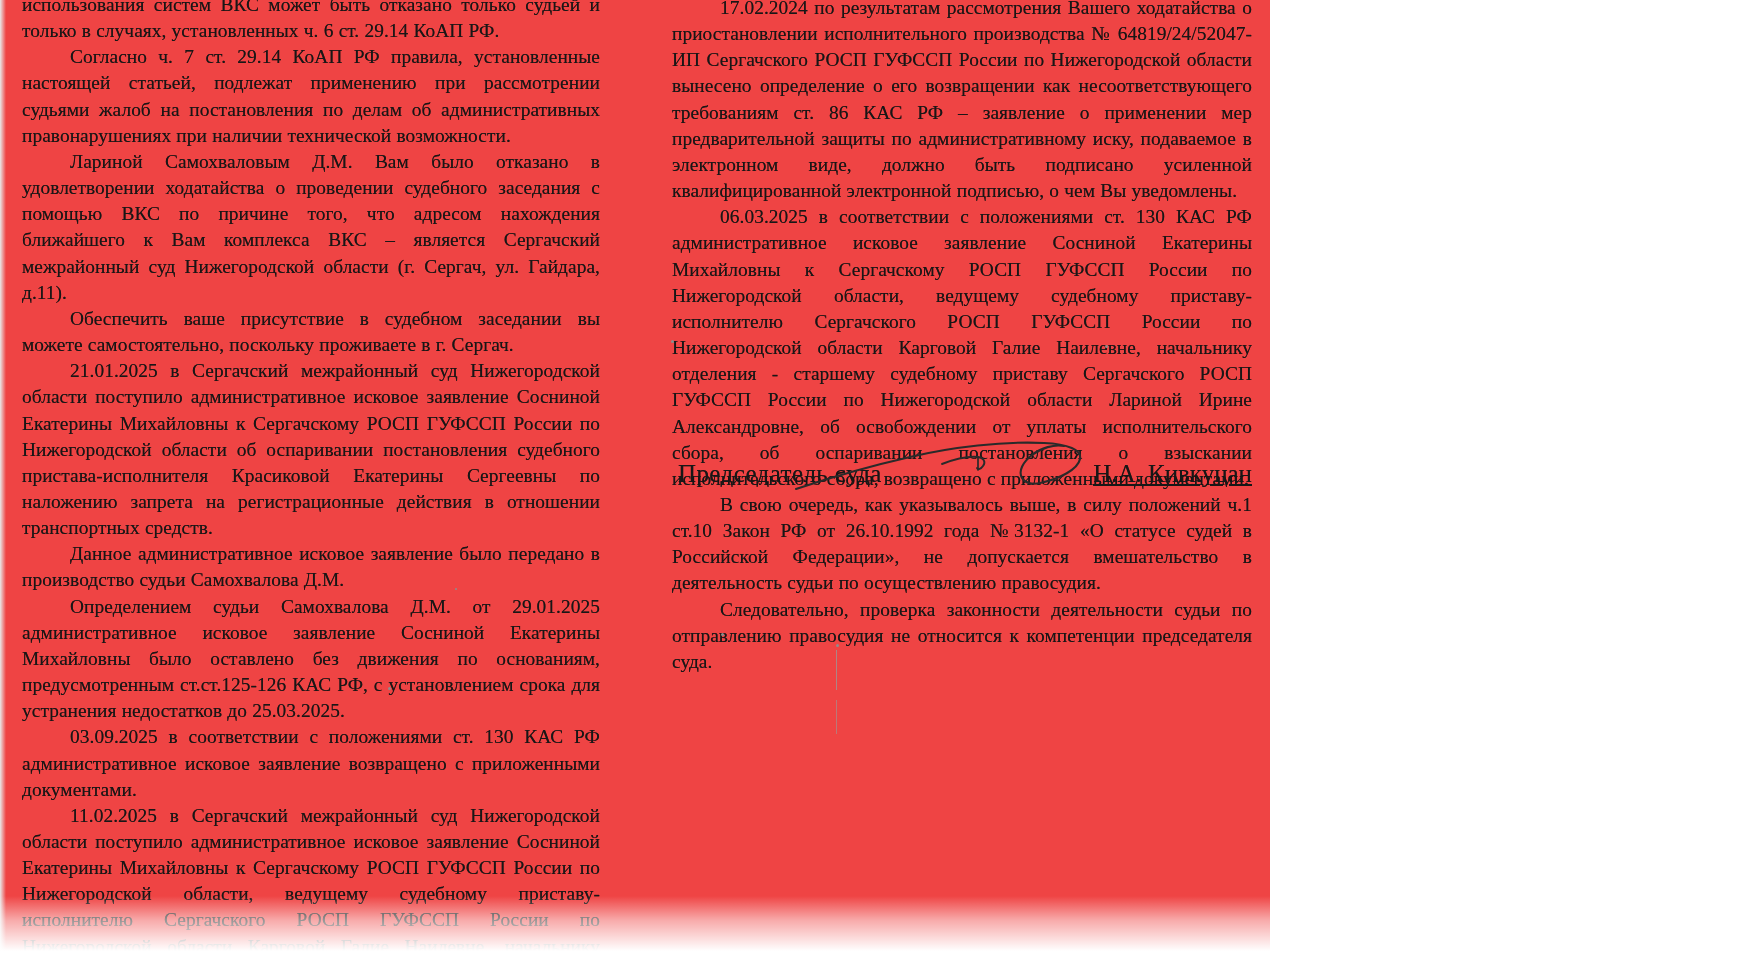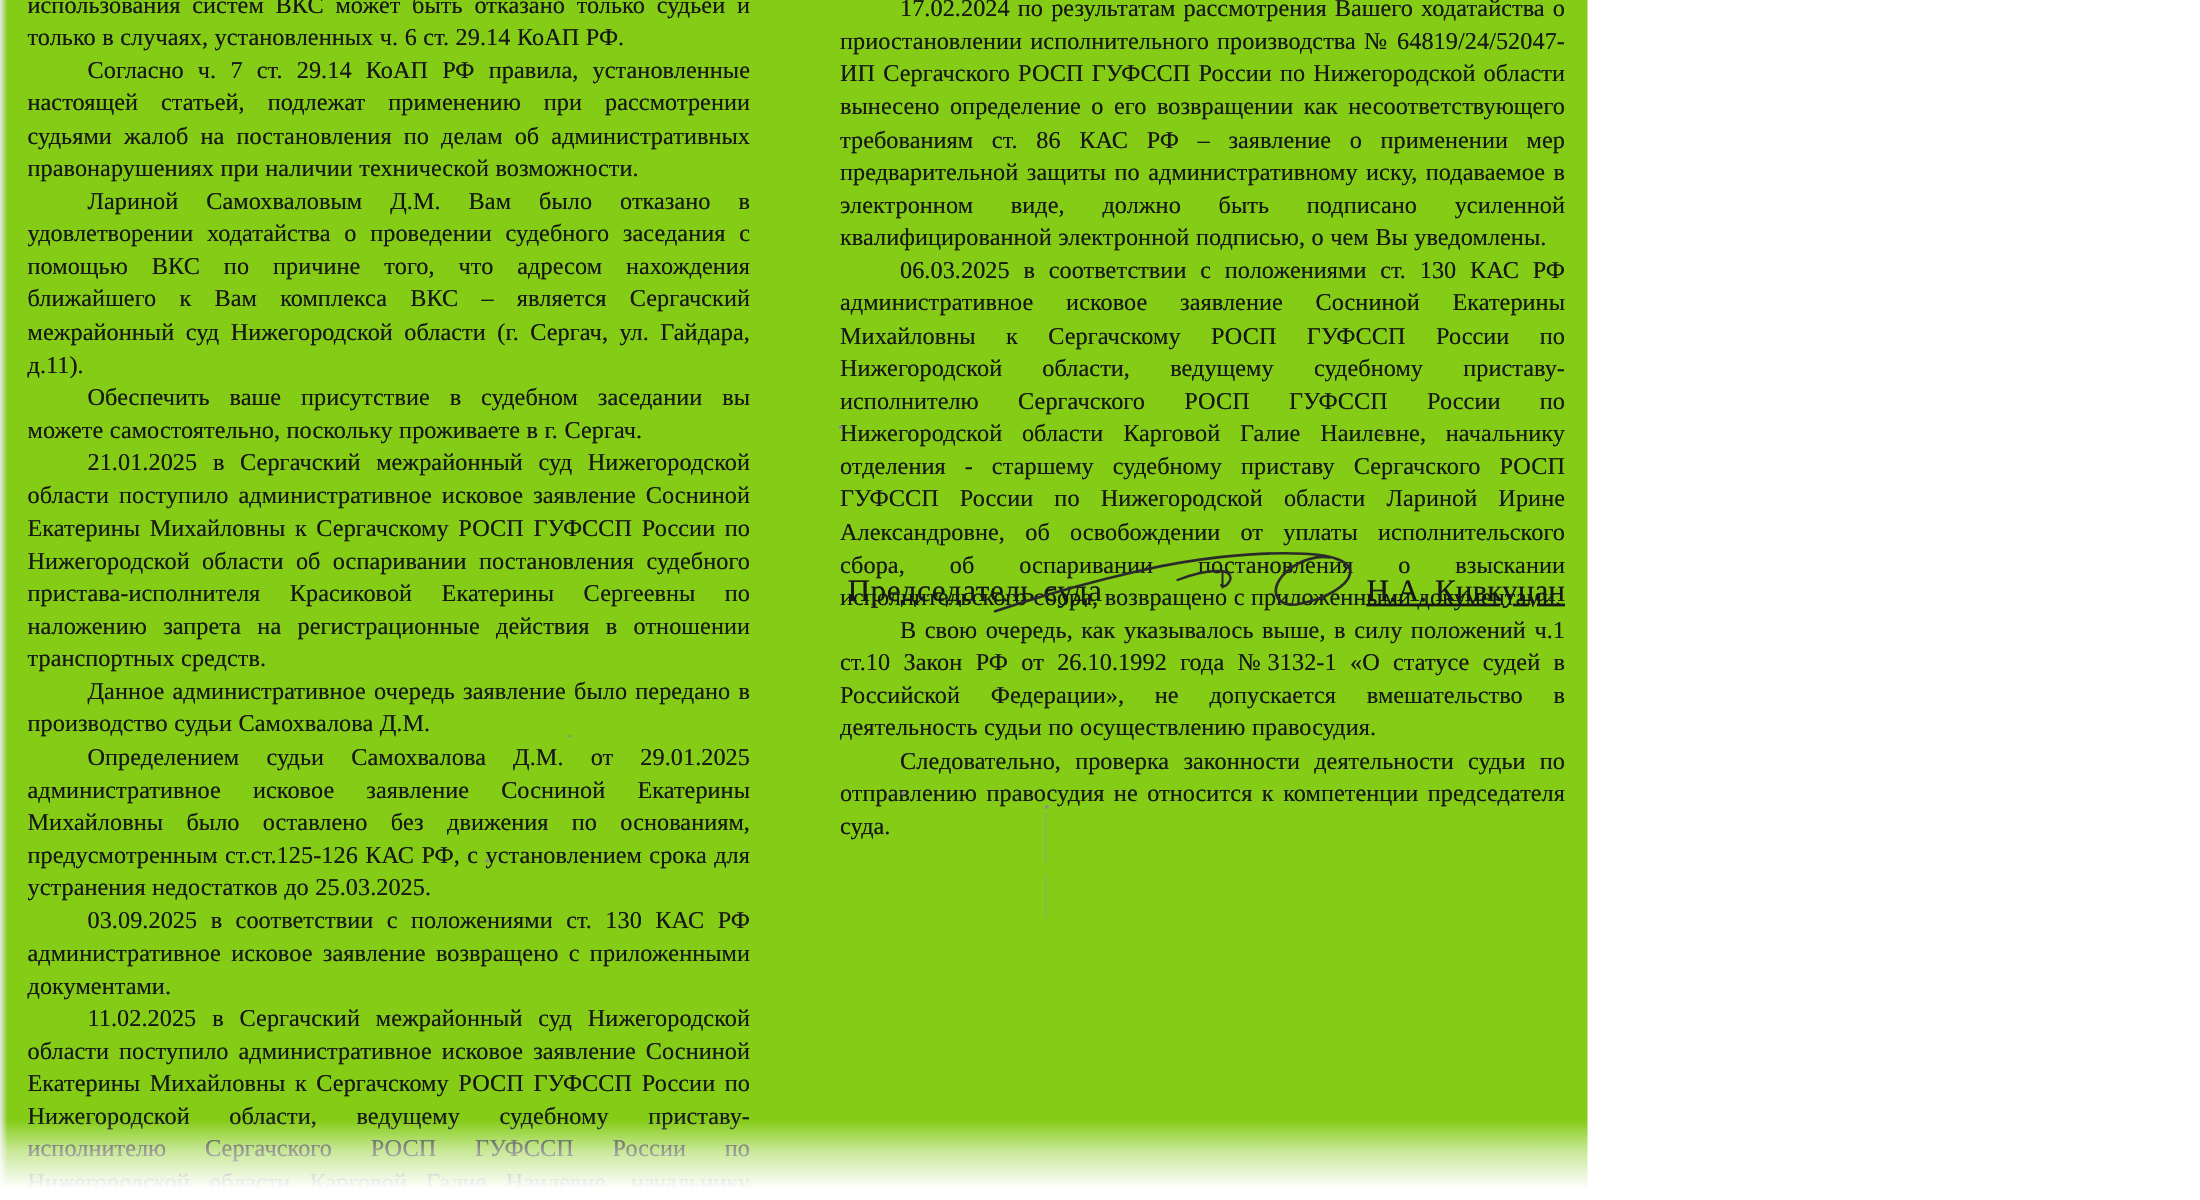--- a/index.html
+++ b/index.html
@@ -14,21 +14,21 @@
     overflow: hidden;
     font-family: "Liberation Serif", "DejaVu Serif", serif;
     color: #171717;
     position: relative;
   }
 
   
   .scan-page {
     position: absolute;
     inset: 0;
-    background: #84cc16;
+    background: #ef4444;
     overflow: hidden;
   }
   
   .scan-edge-shade {
     position: absolute;
     top: 0; left: 0;
     width: 6px; height: 960px;
     background: linear-gradient(to right, #e9e9e9, rgba(255,255,255,0));
     pointer-events: none;
   }
@@ -137,21 +137,21 @@
 <div class="scan-page">
 
   <div class="scan-edge-shade"></div>
 
   <div class="col col-left">
     <p class="noindent clip-top">использования систем ВКС может быть отказано только судьей и только в случаях, установленных ч. 6 ст. 29.14 КоАП РФ.</p>
     <p>Согласно ч. 7 ст. 29.14 КоАП РФ правила, установленные настоящей статьей, подлежат применению при рассмотрении судьями жалоб на постановления по делам об административных правонарушениях при наличии технической возможности.</p>
     <p>Лариной Самохваловым Д.М. Вам было отказано в удовлетворении ходатайства о проведении судебного заседания с помощью ВКС по причине того, что адресом нахождения ближайшего к Вам комплекса ВКС – является Сергачский межрайонный суд Нижегородской области (г. Сергач, ул. Гайдара, д.11).</p>
     <p>Обеспечить ваше присутствие в судебном заседании вы можете самостоятельно, поскольку проживаете в г. Сергач.</p>
     <p>21.01.2025 в Сергачский межрайонный суд Нижегородской области поступило административное исковое заявление  Сосниной Екатерины Михайловны к Сергачскому РОСП ГУФССП России по Нижегородской области об оспаривании постановления судебного пристава-исполнителя Красиковой Екатерины Сергеевны по наложению запрета на регистрационные действия в отношении транспортных средств.</p>
-    <p>Данное административное очередь заявление было передано в производство судьи Самохвалова Д.М.</p>
+    <p>Данное административное исковое заявление было передано в производство судьи Самохвалова Д.М.</p>
     <p>Определением судьи Самохвалова Д.М. от 29.01.2025 административное исковое заявление Сосниной Екатерины Михайловны было оставлено без движения по основаниям, предусмотренным ст.ст.125-126 КАС РФ, с установлением срока для устранения недостатков до 25.03.2025.</p>
     <p>03.09.2025 в соответствии с положениями ст. 130 КАС РФ административное исковое заявление возвращено с приложенными документами.</p>
     <p>11.02.2025 в Сергачский межрайонный суд Нижегородской области поступило административное исковое заявление  Сосниной Екатерины Михайловны к Сергачскому РОСП ГУФССП России по Нижегородской области, ведущему судебному приставу-исполнителю Сергачского РОСП ГУФССП России по Нижегородской области  Карговой Галие Наилевне, начальнику отделения - старшему судебному приставу Сергачского РОСП ГУФССП России по Нижегородской области Лариной Ирине Александровне, об освобождении от уплаты исполнительского сбора, об оспаривании постановления о взыскании исполнительского сбора.</p>
 
   </div>
 
   <div class="col col-right">
     <p>17.02.2024 по результатам рассмотрения Вашего ходатайства о приостановлении исполнительного производства № 64819/24/52047-ИП Сергачского РОСП ГУФССП России по Нижегородской области вынесено определение о его возвращении как несоответствующего требованиям ст. 86 КАС РФ – заявление о применении мер предварительной защиты по административному иску, подаваемое в электронном виде, должно быть подписано усиленной квалифицированной электронной подписью, о чем Вы уведомлены.</p>
     <p>06.03.2025 в соответствии с положениями ст. 130 КАС РФ административное исковое заявление Сосниной Екатерины Михайловны к Сергачскому РОСП ГУФССП России по Нижегородской области, ведущему судебному приставу-исполнителю Сергачского РОСП ГУФССП России по Нижегородской области  Карговой Галие Наилевне, начальнику отделения - старшему судебному приставу Сергачского РОСП ГУФССП России по Нижегородской области Лариной Ирине Александровне, об освобождении от уплаты исполнительского сбора, об оспаривании постановления о взыскании исполнительского сбора, возвращено с приложенными документами.</p>
     <p>В свою очередь, как указывалось выше, в силу положений ч.1 ст.10 Закон РФ от 26.10.1992 года №3132-1 «О статусе судей в Российской Федерации», не допускается вмешательство в деятельность судьи по осуществлению правосудия.</p>

